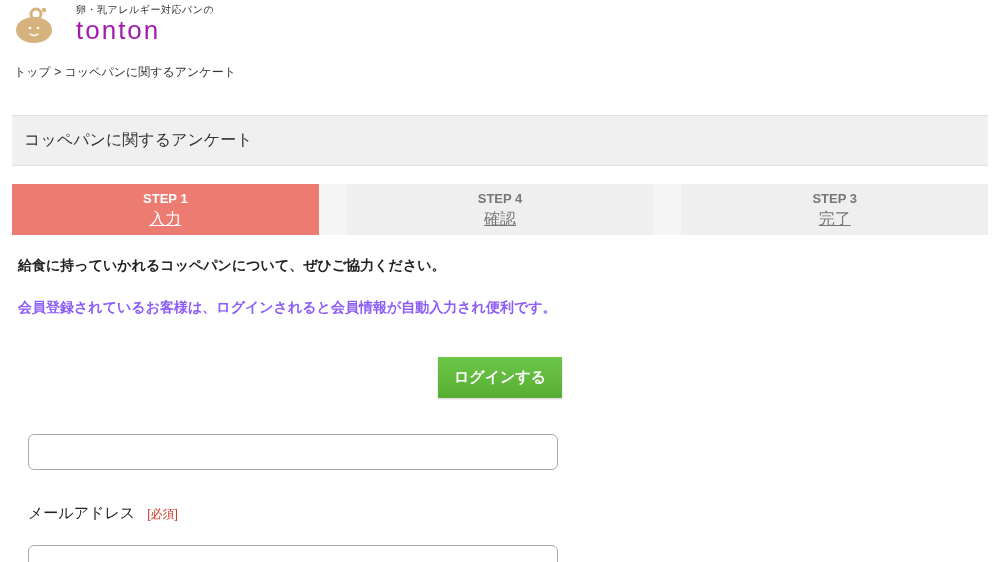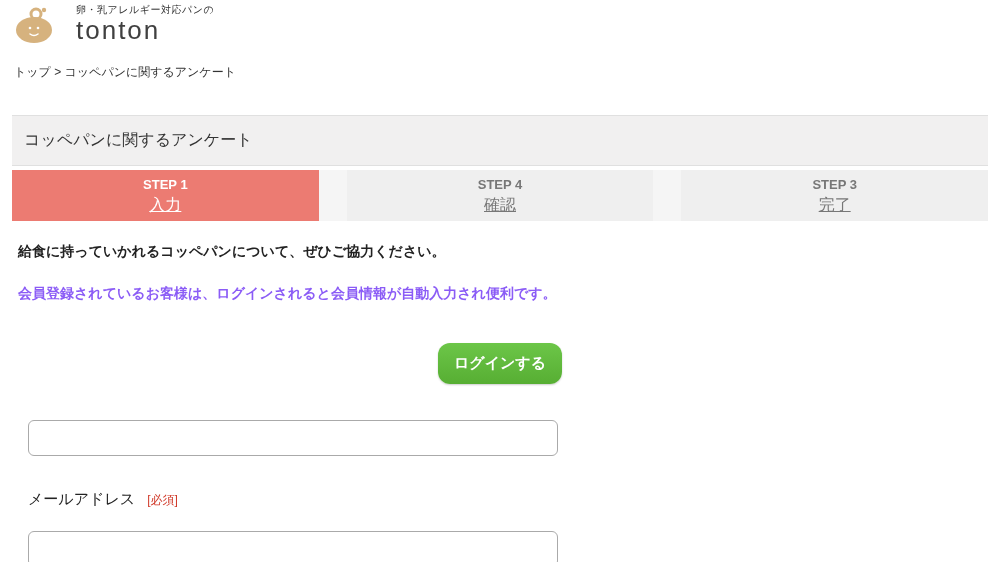--- a/index.html
+++ b/index.html
@@ -27,40 +27,40 @@
   .logo-tagline {
     font-size: 10px;
     color: #333;
     margin-bottom: 2px;
     letter-spacing: 0.5px;
   }
   .logo-main {
     font-size: 26px;
     font-weight: 500;
     letter-spacing: 2px;
-    color: #404040;
+    color: #a21caf;
   }
   .breadcrumb {
     font-size: 12px;
     color: #333;
     padding: 10px 2px 34px 2px;
   }
   .breadcrumb a { color: #333; text-decoration: none; }
   .page-title-bar {
     background: #f1f0f0;
     border-top: 1px solid #e0e0e0;
     border-bottom: 1px solid #e0e0e0;
     padding: 14px 12px;
     font-size: 16px;
     font-weight: 500;
     color: #333;
   }
   .steps {
     display: flex;
-    margin: 4px 0 22px 0;
+    margin: 18px 0 22px 0;
     background: #f5f5f5;
     gap: 28px;
   }
   .step {
     flex: 1;
     text-align: center;
     padding: 6px 0;
     background: #efefef;
     color: #777;
     font-size: 13px;
@@ -80,21 +80,21 @@
   .login-wrap { text-align: center; margin-bottom: 36px; }
   .btn-login {
     display: inline-block;
     background: #5cb834;
     background: linear-gradient(#6cc648, #57ae33);
     color: #fff;
     font-size: 15px;
     font-weight: 600;
     padding: 11px 16px;
     border: none;
-    border-radius: 12px;
+    border-radius: 0;
     cursor: pointer;
     box-shadow: 0 1px 2px rgba(0,0,0,0.2);
   }
   .form { padding: 0 16px; }
   .form-group { margin-bottom: 34px; }
   .form-label {
     font-size: 15px;
     color: #222;
     margin-bottom: 22px;
     display: block;

